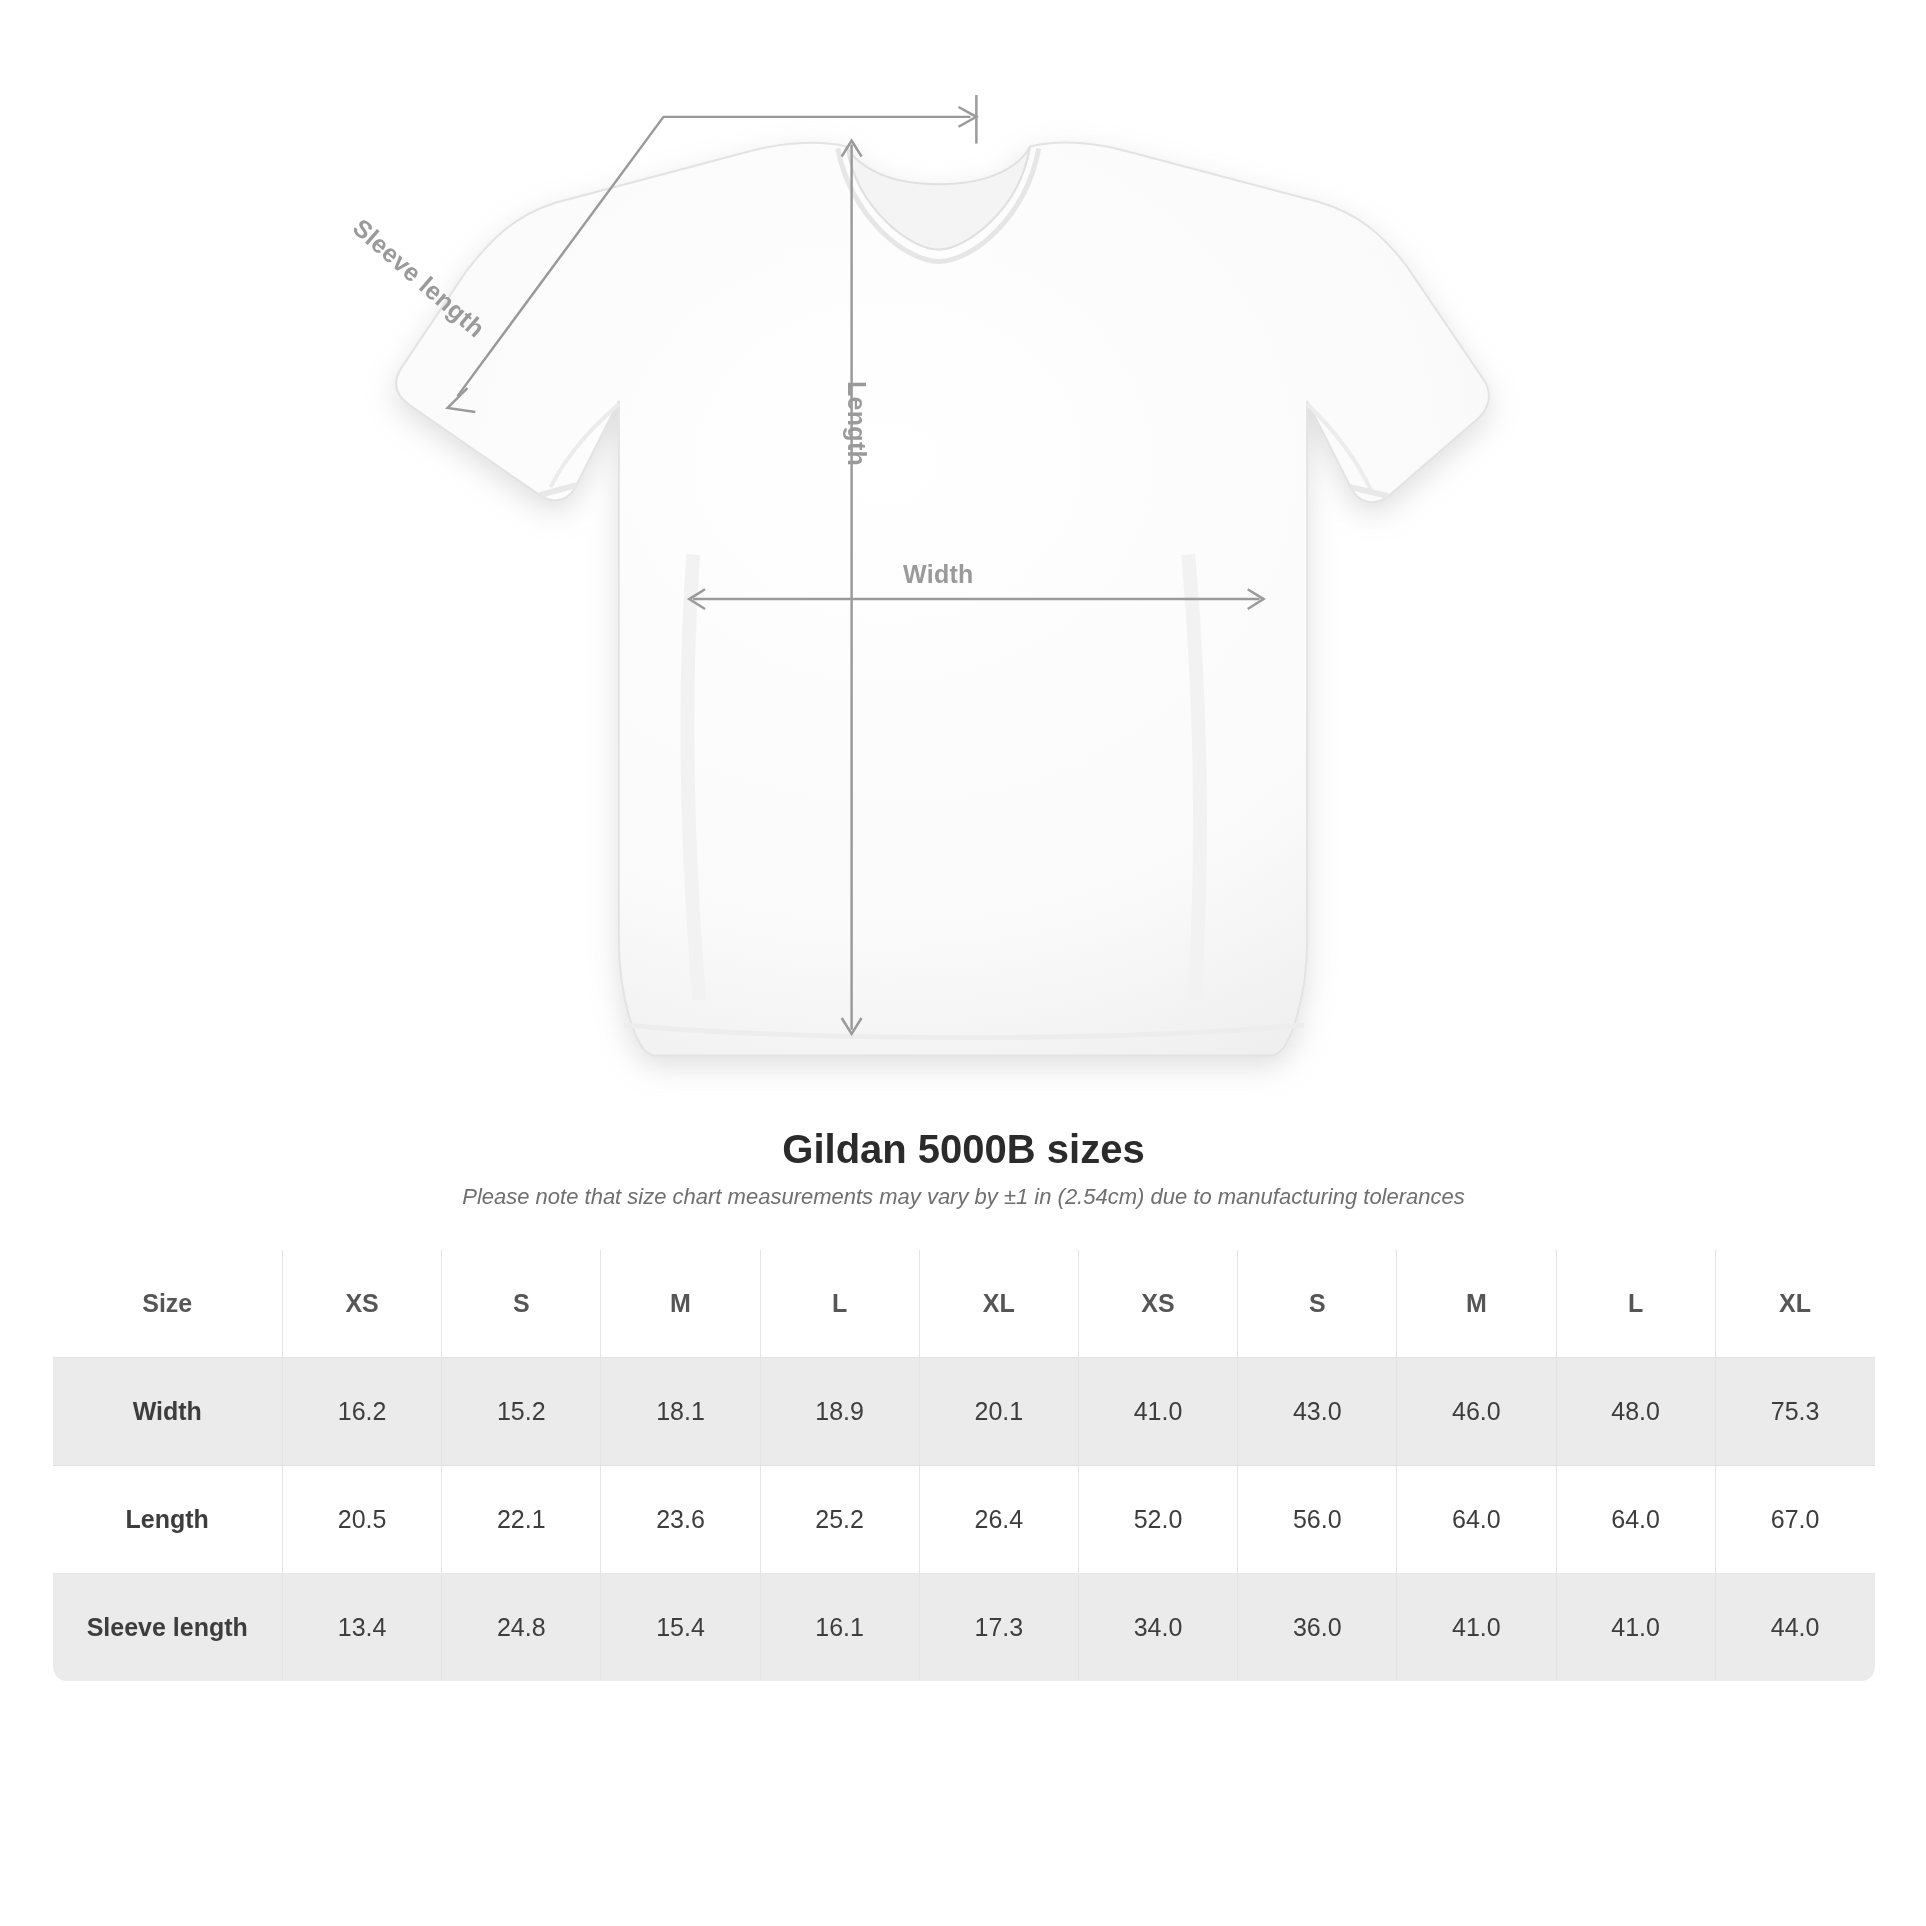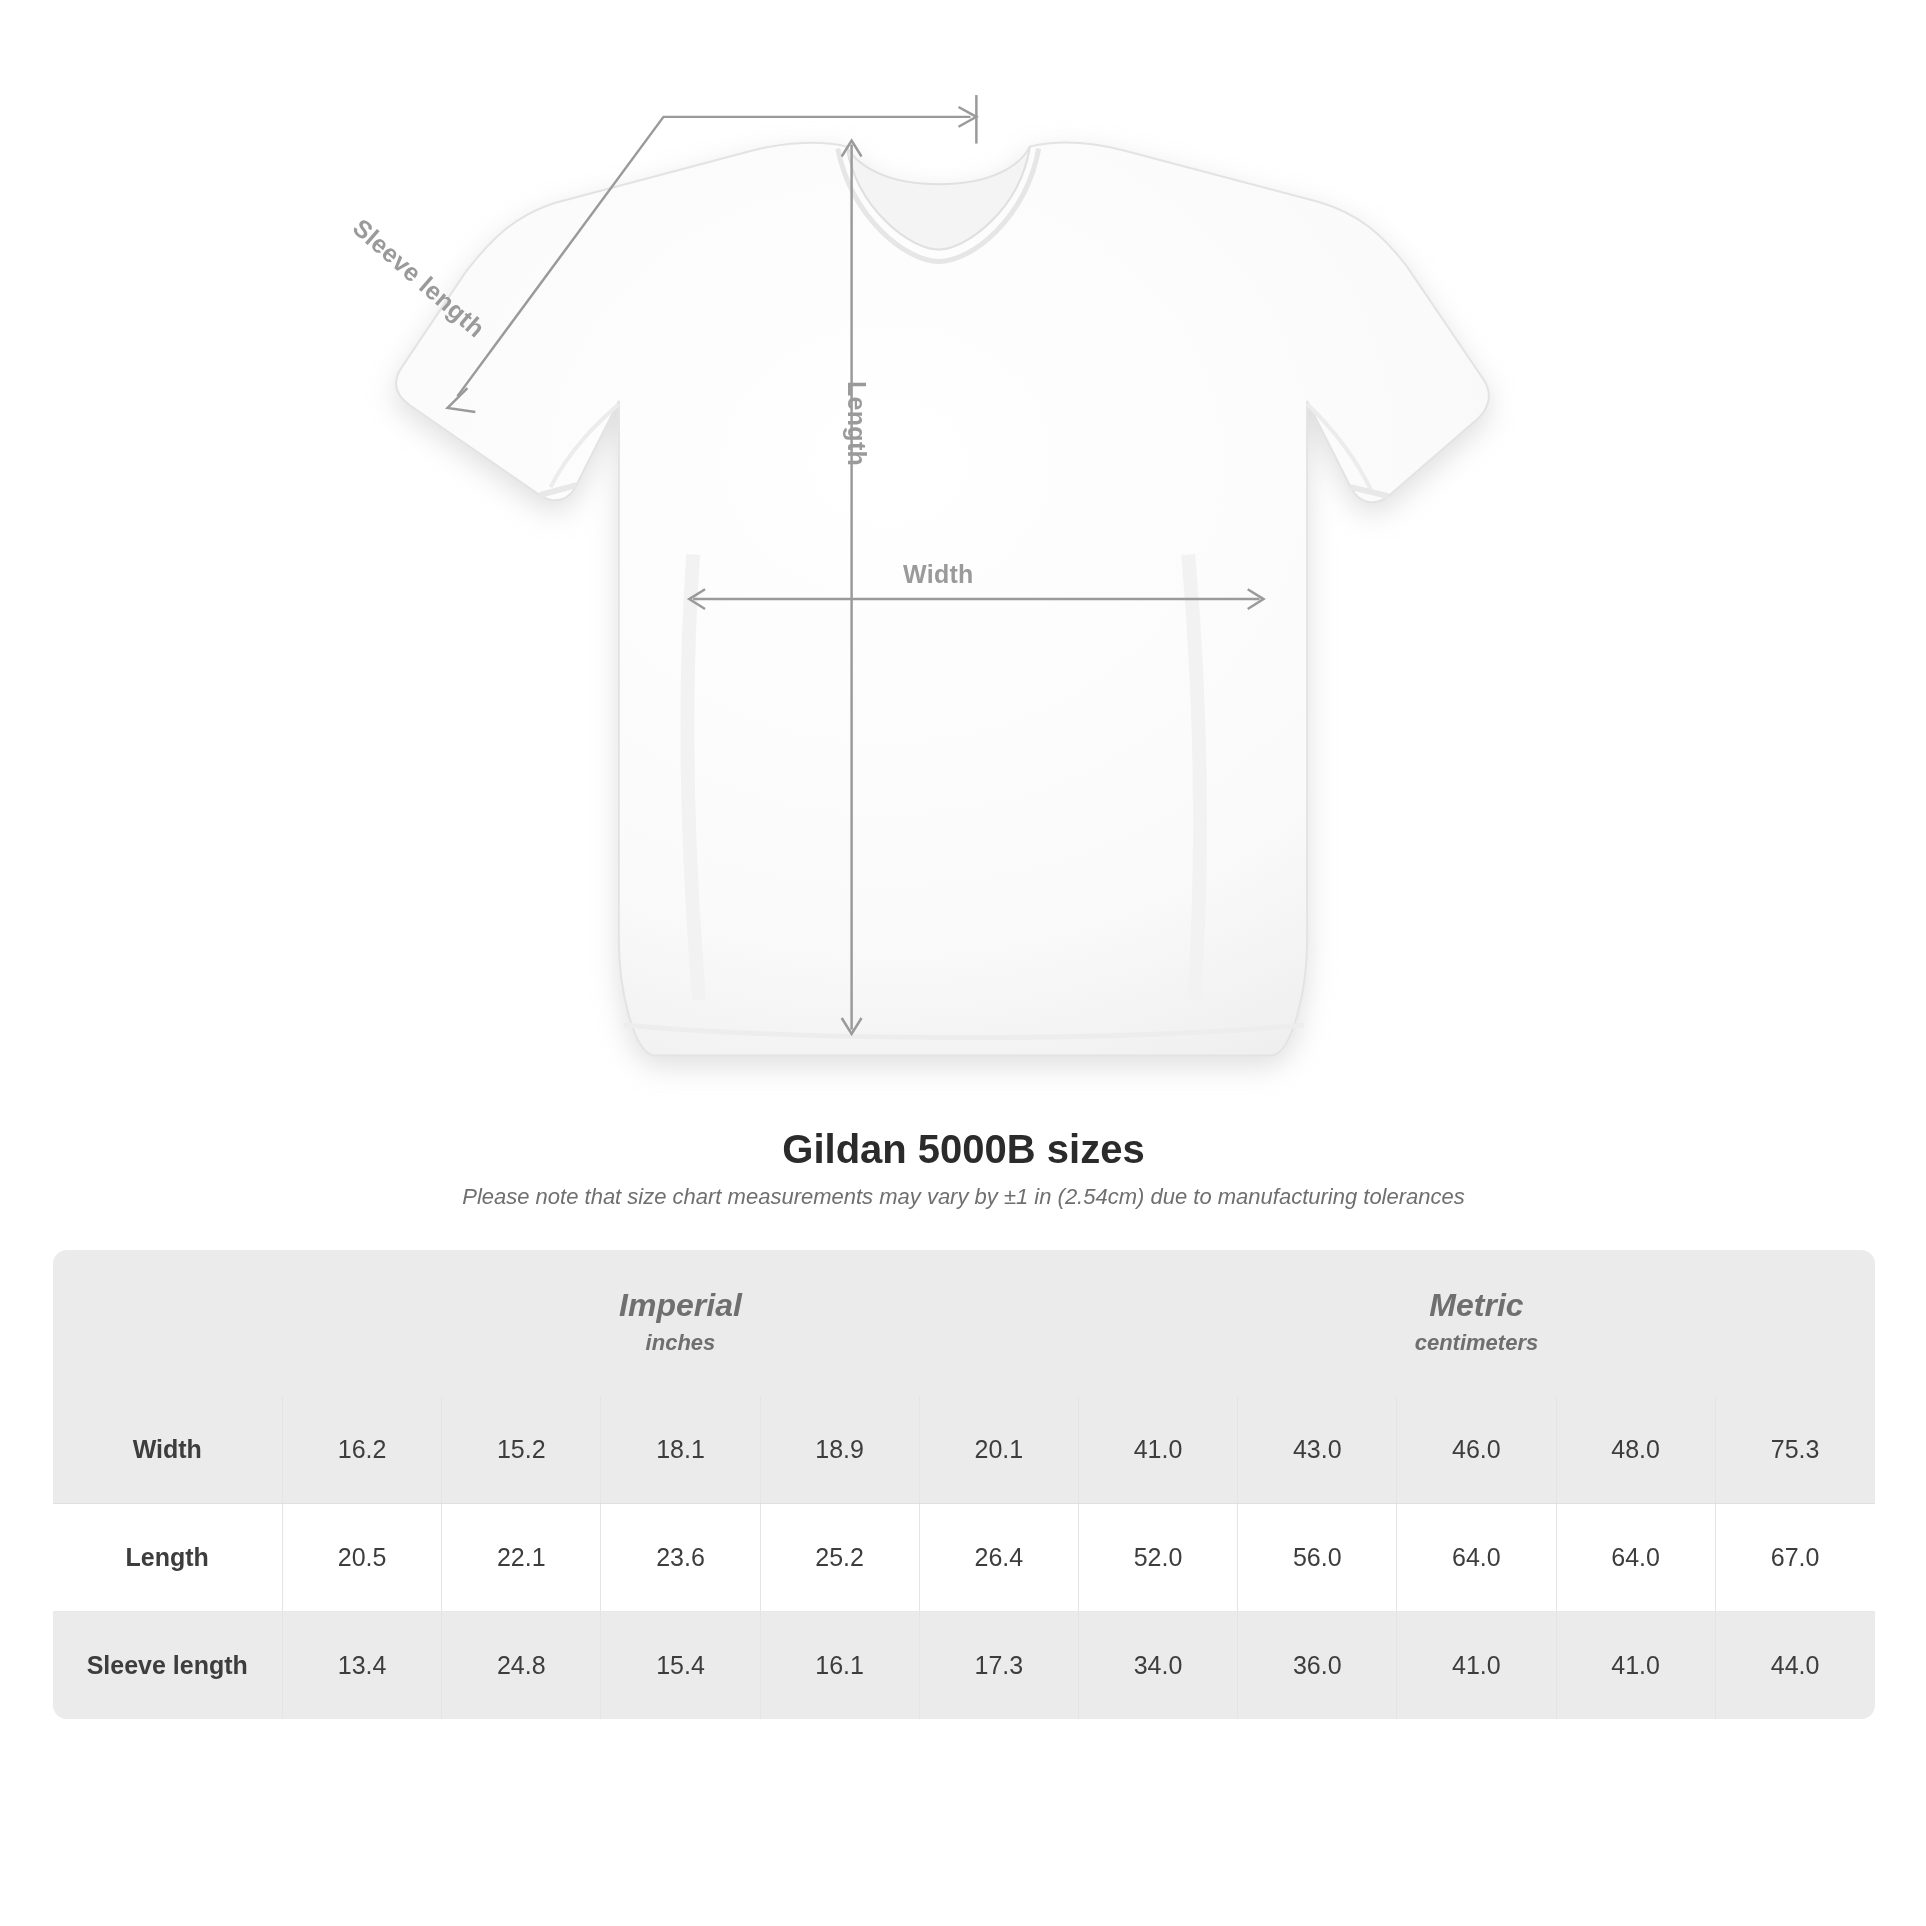--- a/index.html
+++ b/index.html
@@ -250,30 +250,32 @@
         <col>
         <col>
         <col>
       <col>
         <col>
         <col>
         <col>
         <col>
     </colgroup>
     <thead>
-      <tr>
-        <th class="corner-cell"></th>
-        <th class="unit-head" colspan="5">
-          <div class="unit-name">Imperial</div>
-          <div class="unit-sub">inches</div>
-        </th>
-        <th class="unit-head" colspan="5">
-          <div class="unit-name">Metric</div>
-          <div class="unit-sub">centimeters</div>
-        </th>
+      <tr class="head-row">
+        <th class="rowlabel">Size</th>
+        <th>XS</th>
+        <th>S</th>
+        <th>M</th>
+        <th>L</th>
+        <th>XL</th>
+        <th>XS</th>
+        <th>S</th>
+        <th>M</th>
+        <th>L</th>
+        <th>XL</th>
       </tr>
     </thead>
     <tbody>
       <tr class="data-row shaded">
         <td class="rowlabel">Width</td>
         <td>16.2</td>
         <td>15.2</td>
         <td>18.1</td>
         <td>18.9</td>
         <td>20.1</td>

